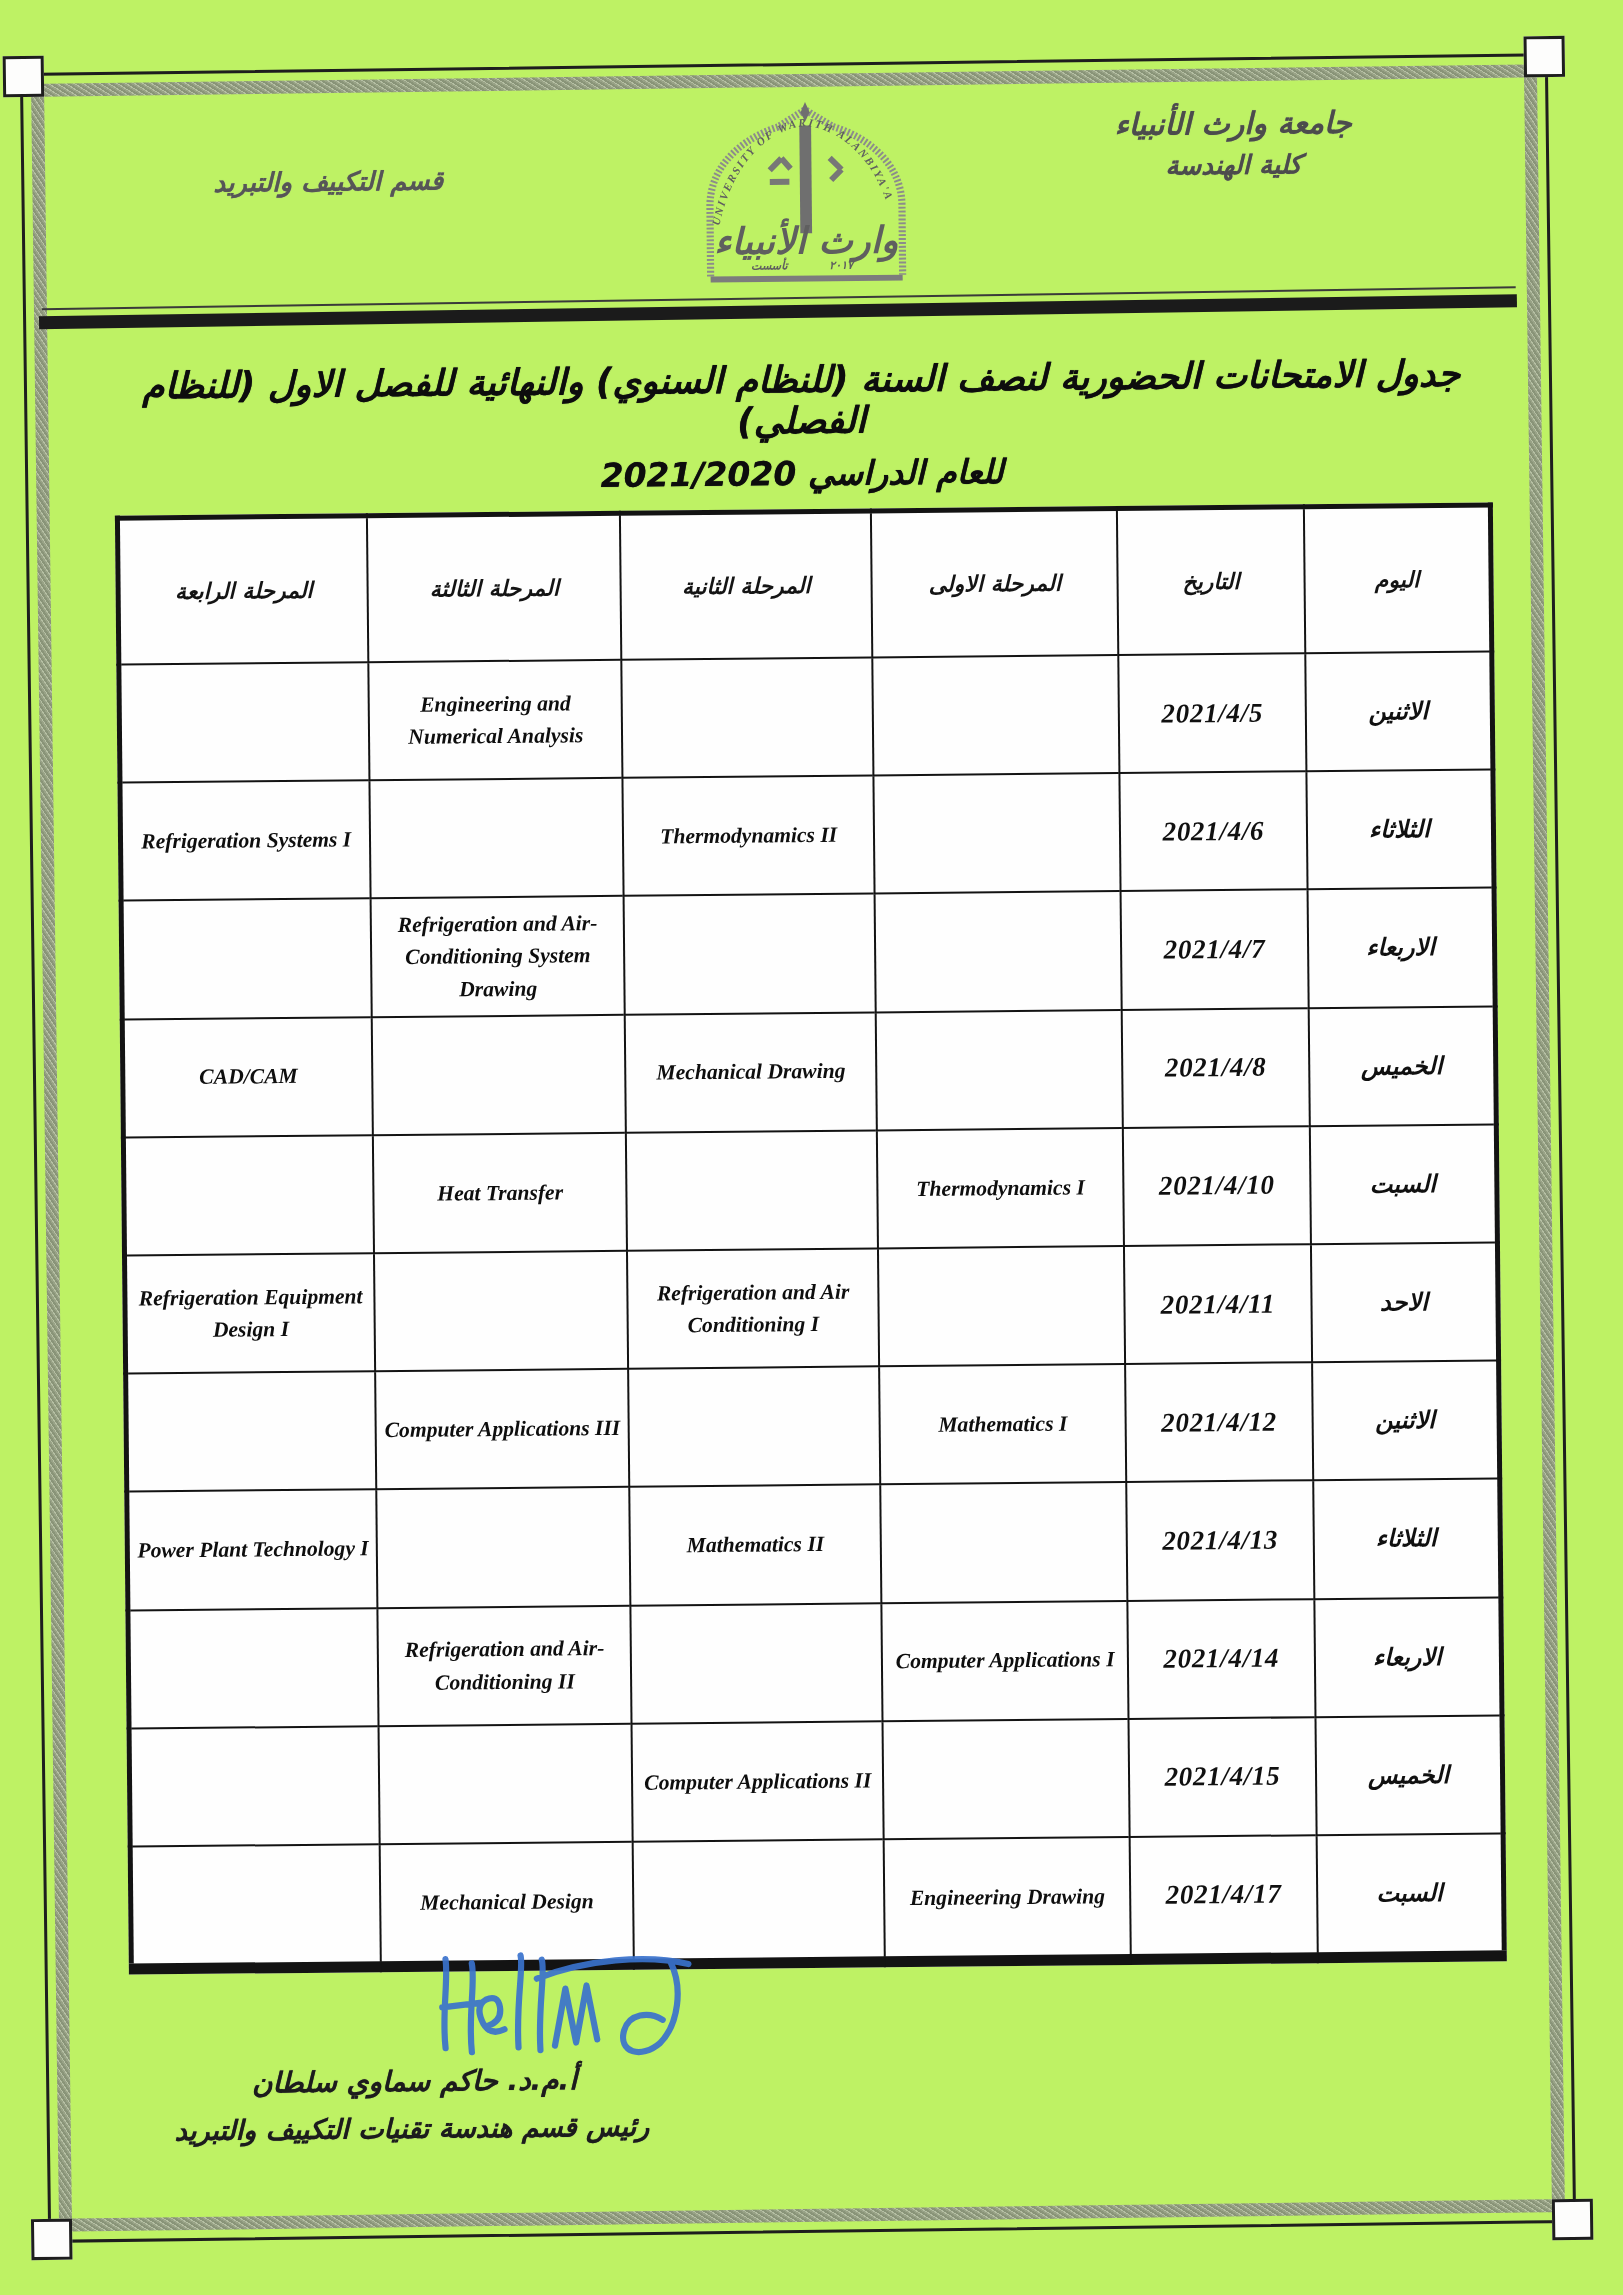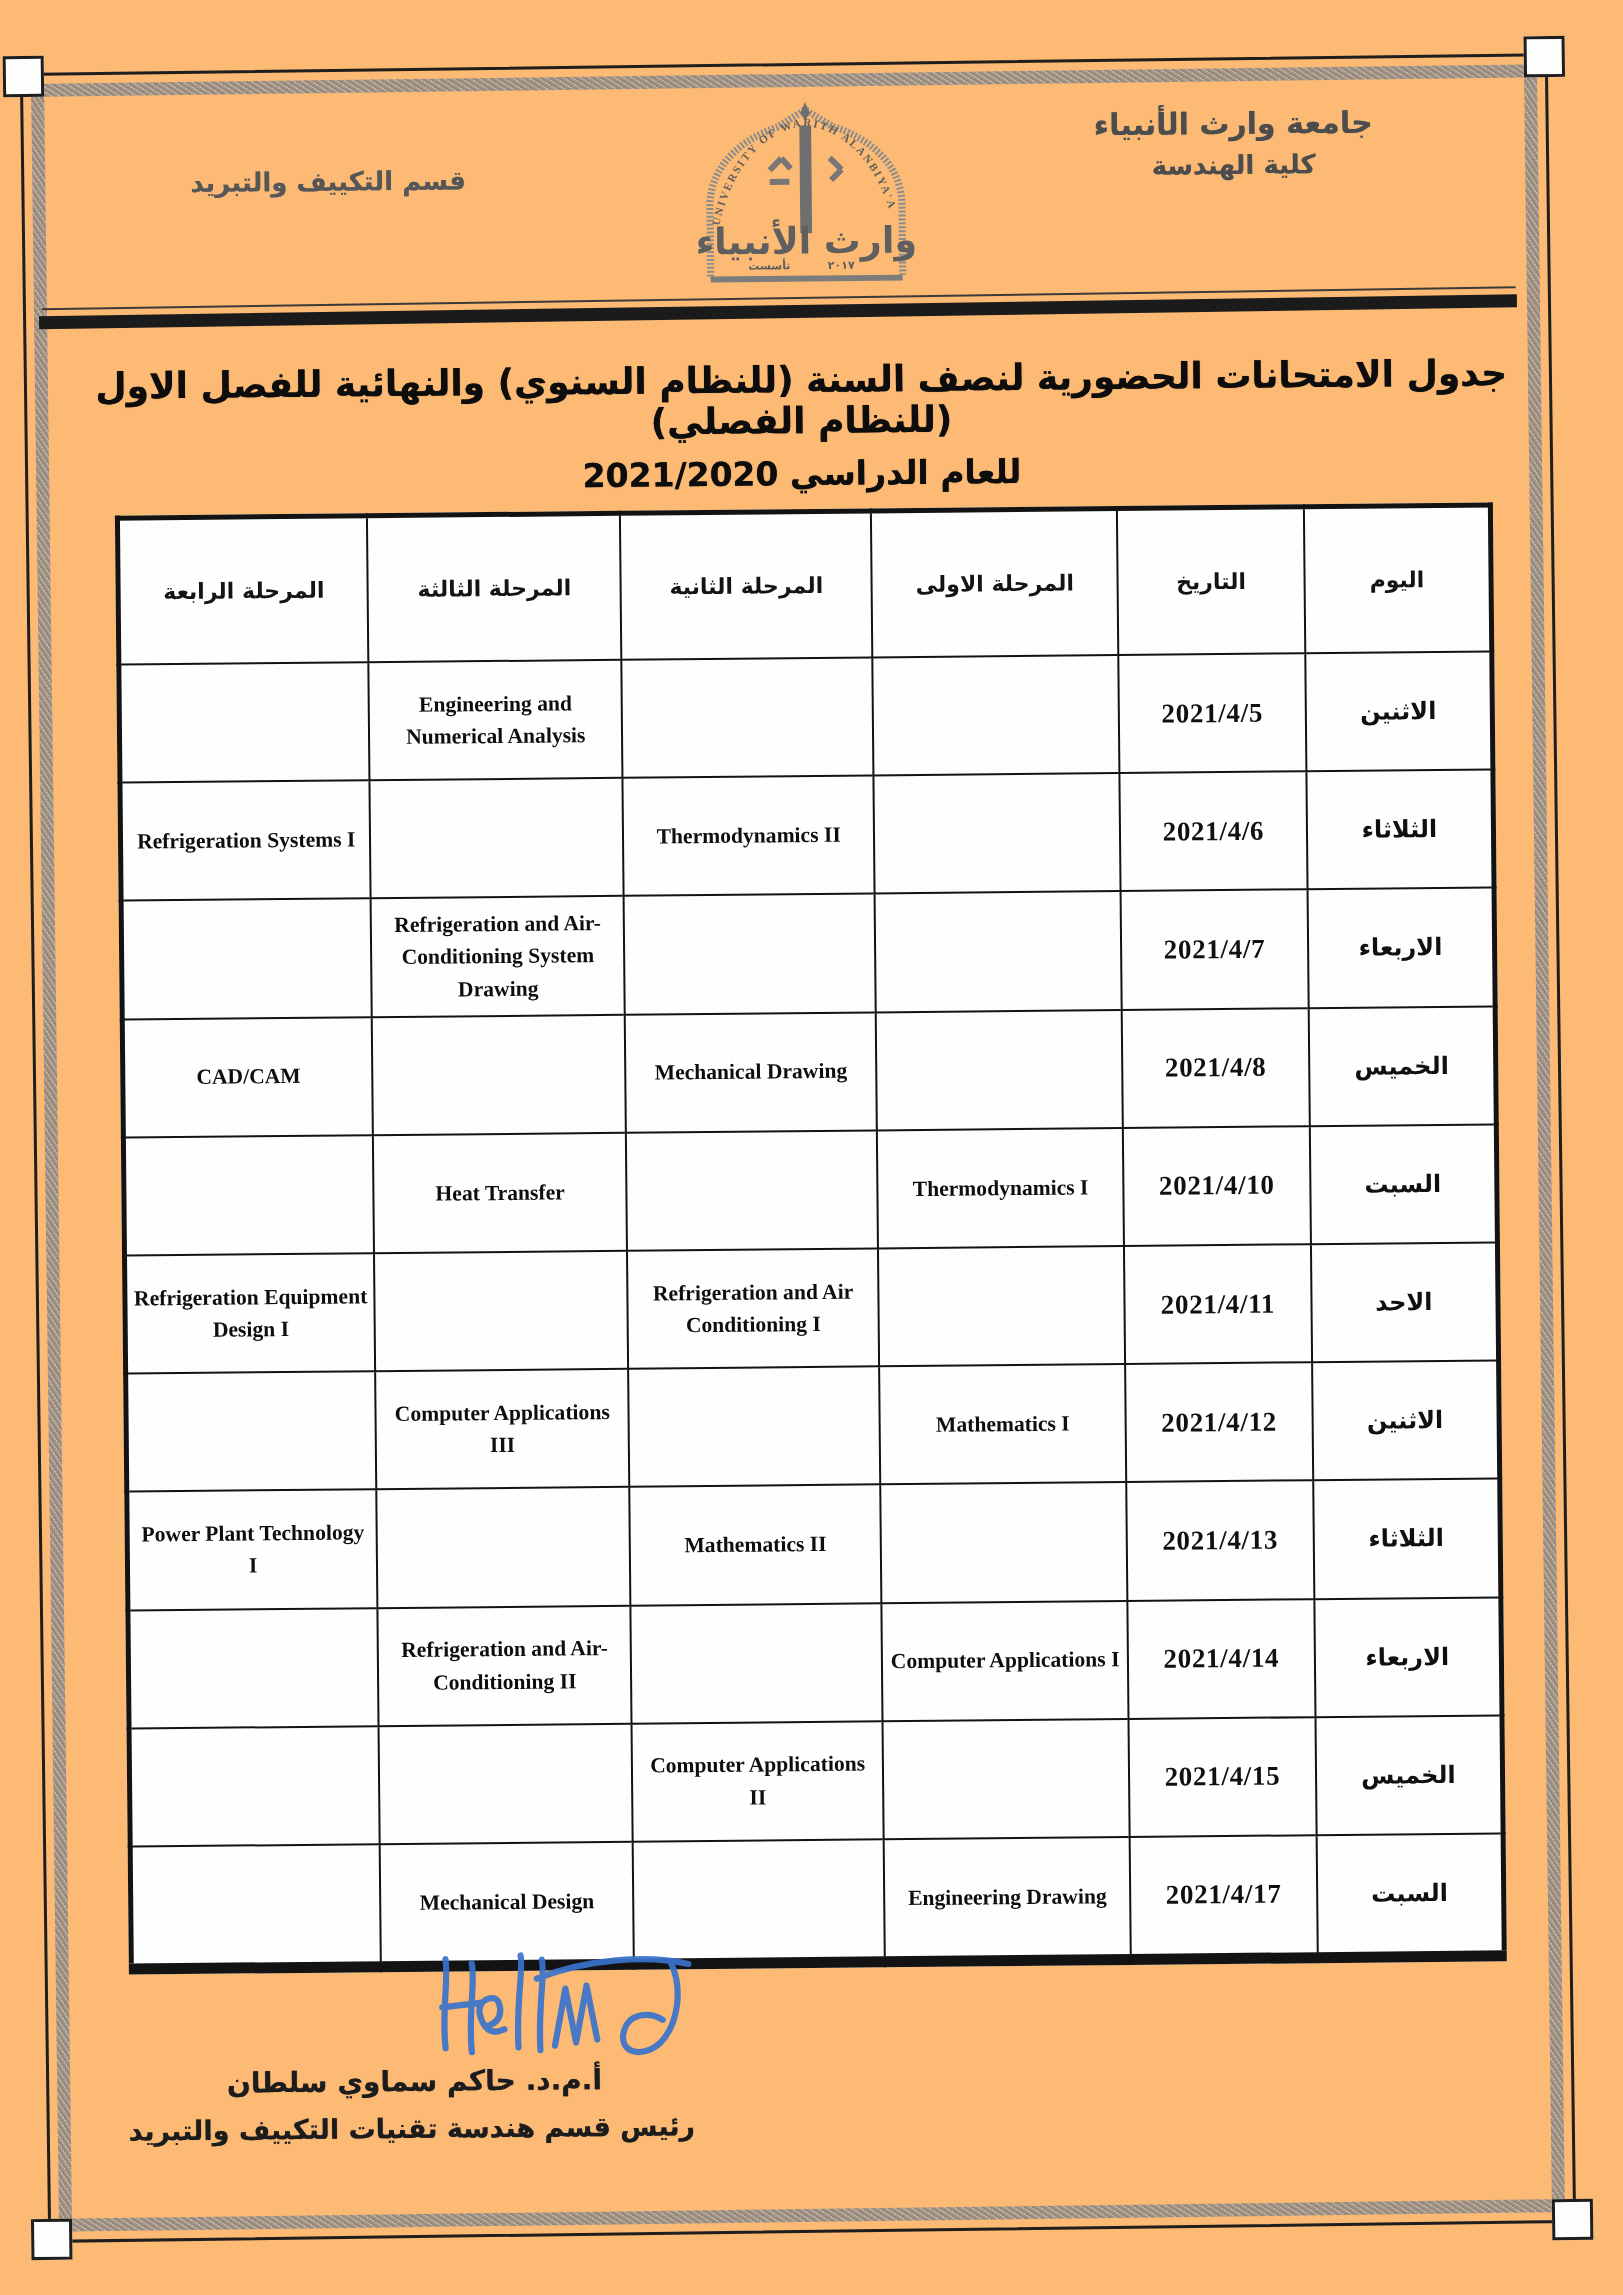--- a/index.html
+++ b/index.html
@@ -1,22 +1,23 @@
 <!DOCTYPE html>
 <html lang="ar" style="font-size:10.5px"><head>
 <meta charset="utf-8">
 <style>
   html,body{margin:0;padding:0;}
   .page{
     position:relative;
     width:1623px;height:2295px;
-    background:#fdba74;
+    background:#bef264;
     overflow:hidden;
     font-family:"DejaVu Sans",sans-serif;
     color:#171717;
+    font-style:italic;
   }
   
   .frame{
     position:absolute;left:34px;top:63px;width:1522px;height:2164px;
     border:3.3px solid #1e1e1e;
     transform:rotate(-0.75deg);
   }
   .frame-band{
     position:absolute;left:7.9px;top:7.9px;right:7.9px;bottom:7.9px;
     border:13px solid transparent;

